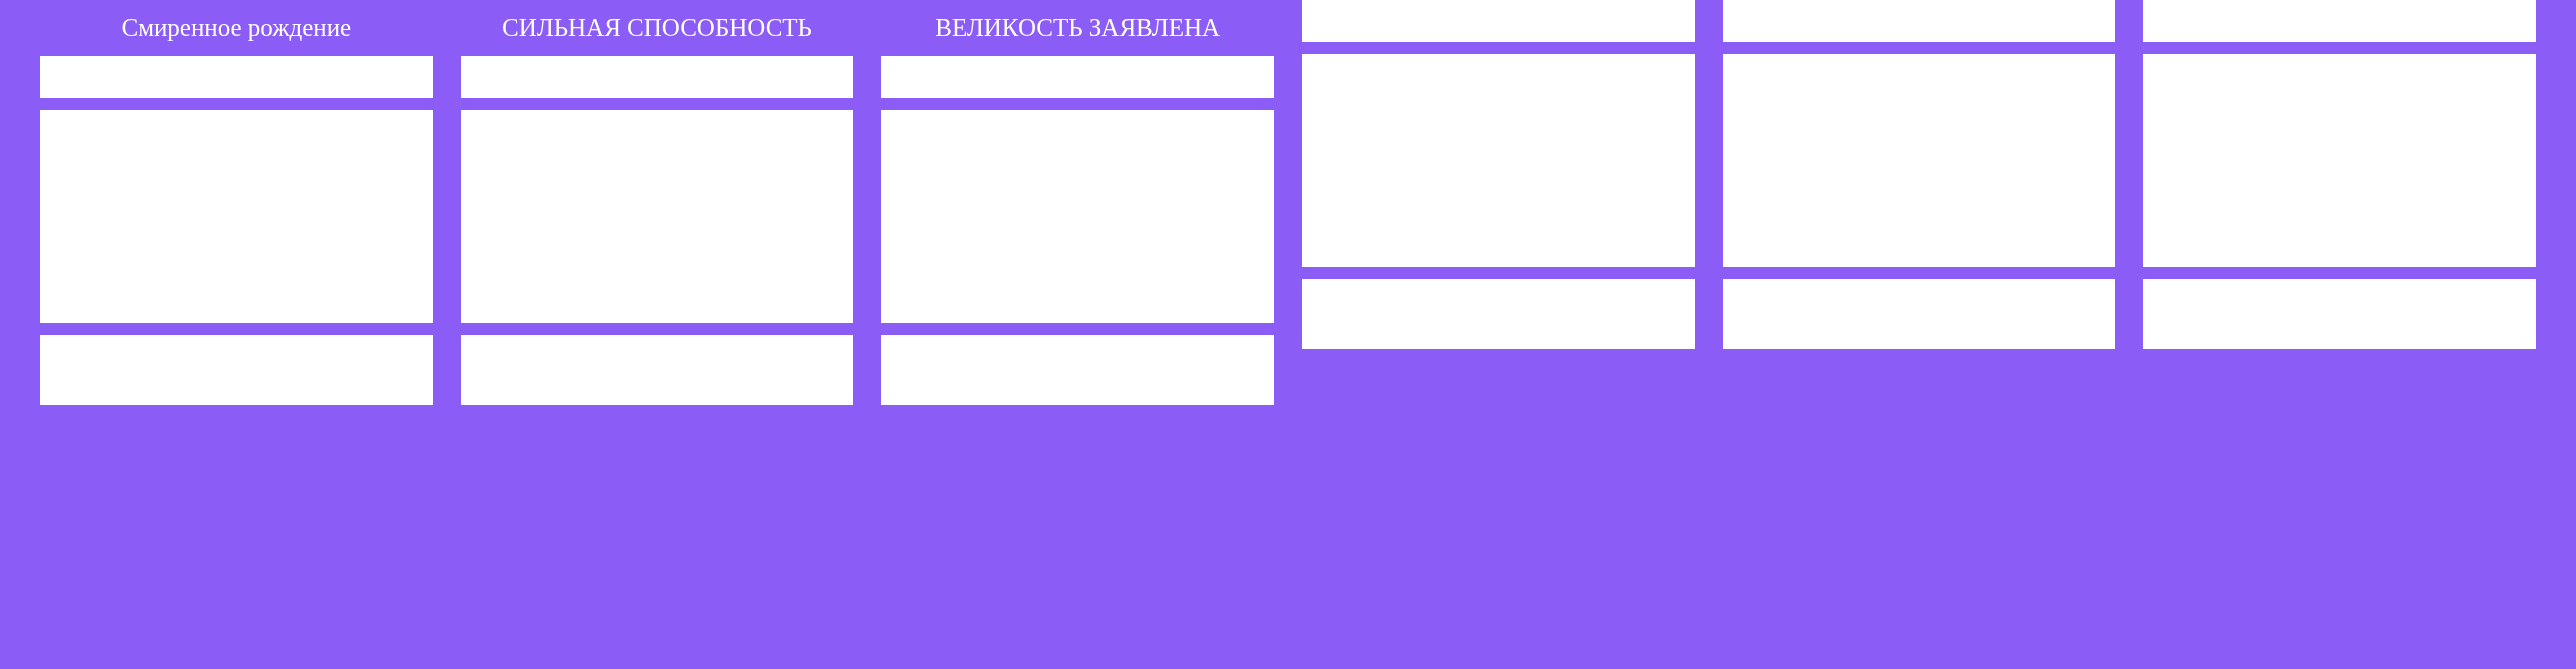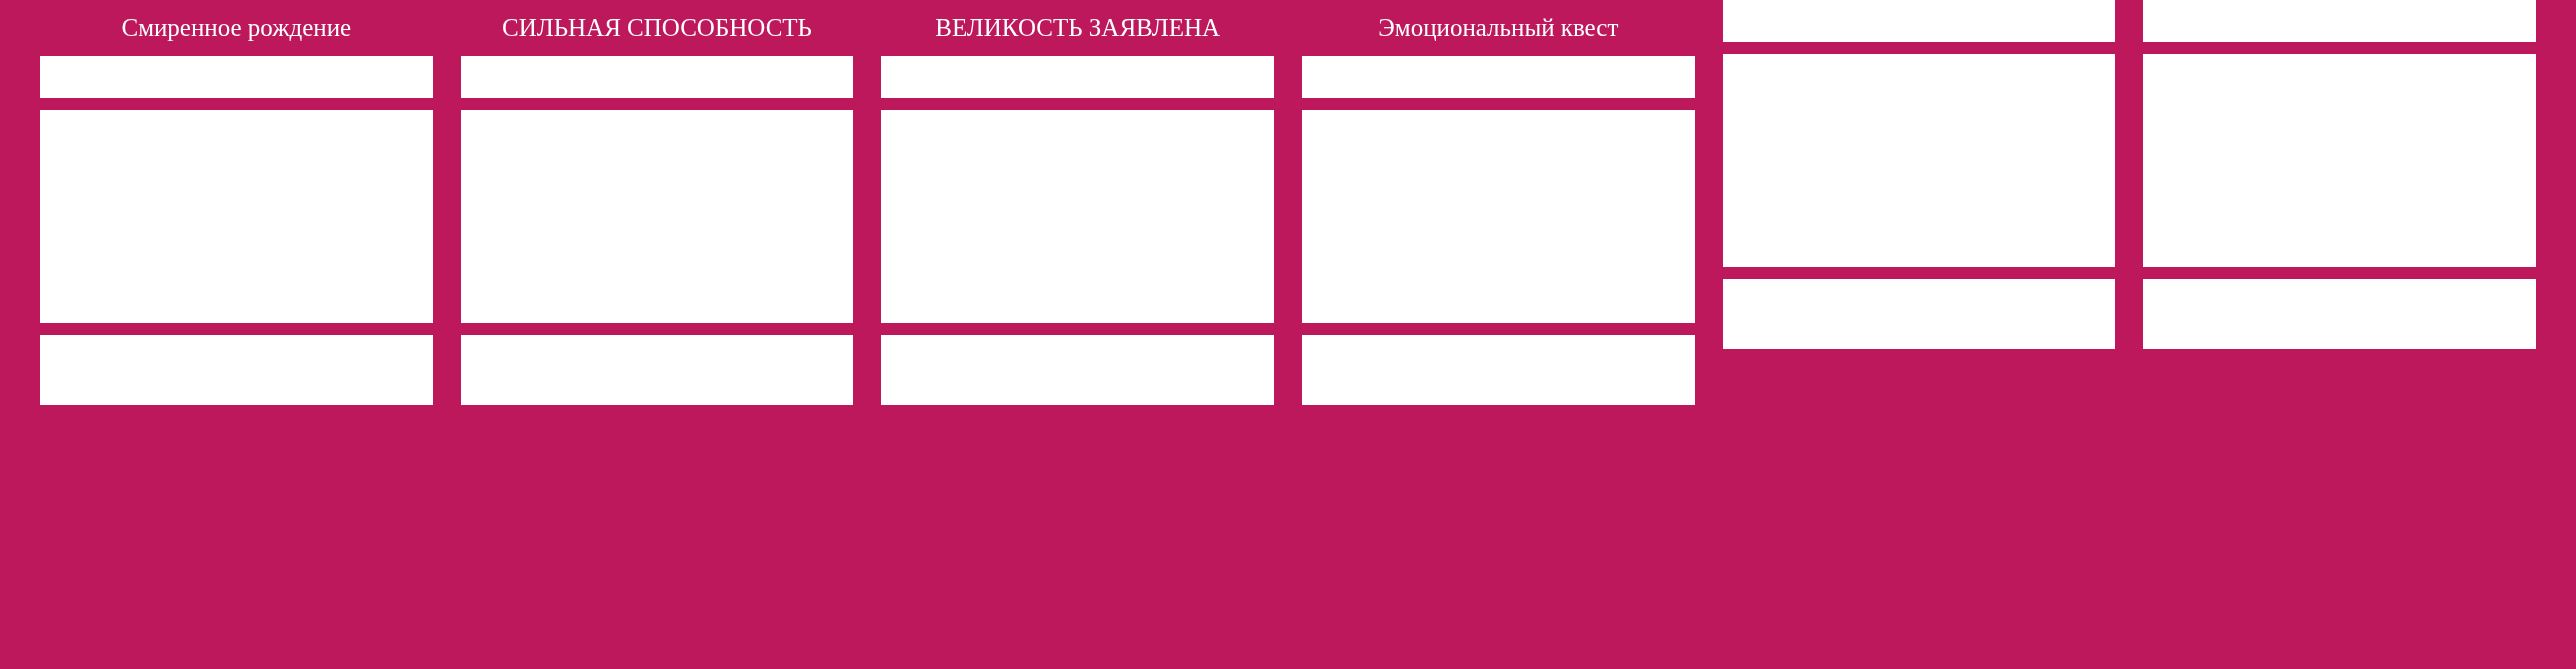--- a/index.html
+++ b/index.html
@@ -9,21 +9,21 @@
   }
   body {
     width: 2576px;
     height: 669px;
     overflow: hidden;
     font-family: "Liberation Serif", serif;
   }
   .storyboard {
     width: 2576px;
     height: 669px;
-    background: #be185d;
+    background: #8b5cf6;
     box-sizing: border-box;
     display: flex;
     flex-direction: row;
     align-items: flex-start;
     justify-content: flex-start;
     padding: 0 26px;
   }
   .panel {
     flex: 1 1 0;
     display: flex;
@@ -96,21 +96,20 @@
   <div class="panel">
     <div class="panel-title">ВЕЛИКОСТЬ ЗАЯВЛЕНА</div>
     <div class="panel-body">
       <div class="cell cell-top"></div>
       <div class="cell cell-middle"></div>
       <div class="cell cell-bottom"></div>
     </div>
   </div>
 
   <div class="panel">
-    <div class="panel-title">Эмоциональный квест</div>
     <div class="panel-body">
       <div class="cell cell-top"></div>
       <div class="cell cell-middle"></div>
       <div class="cell cell-bottom"></div>
     </div>
   </div>
 
   <div class="panel">
     <div class="panel-body">
       <div class="cell cell-top"></div>

